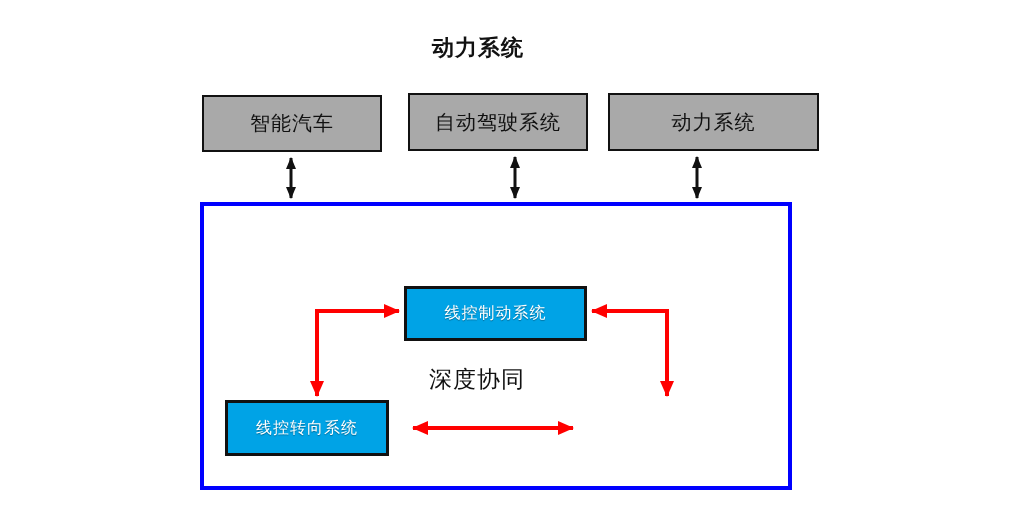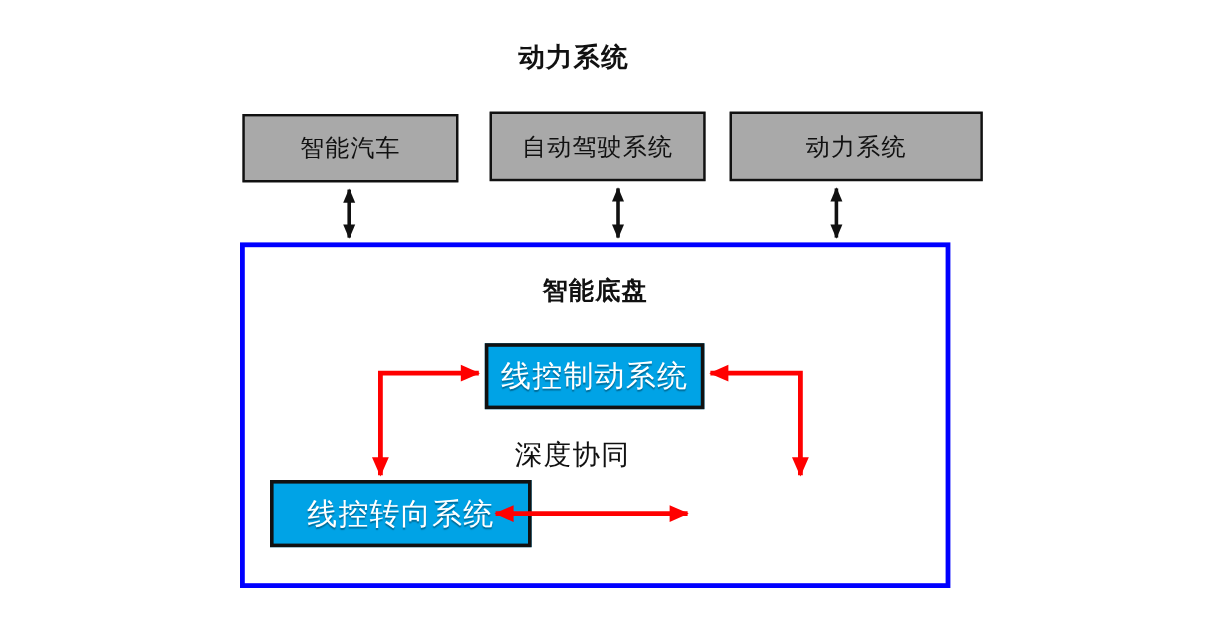--- a/index.html
+++ b/index.html
@@ -45,26 +45,26 @@
   .chassis-title{
     position:absolute;left:200px;top:228px;width:592px;
     text-align:center;font-size:21px;font-weight:bold;color:var(--black);
     letter-spacing:1px;
   }
   .sub-box{
     position:absolute;box-sizing:border-box;
     background:var(--cyan-fill);
     border:3px solid var(--box-border);
     display:flex;align-items:center;justify-content:center;
-    font-size:25px;color:var(--white-text);
+    font-size:16px;color:var(--white-text);
     letter-spacing:1px;
     text-shadow:0 1px 1px rgba(0,0,0,0.35);
   }
   .sub-box.top{left:404px;top:286px;width:183px;height:55px;}
-  .sub-box.bl{left:225px;top:400px;width:218px;height:56px;}
+  .sub-box.bl{left:225px;top:400px;width:164px;height:56px;}
   .sub-box.br{left:578px;top:400px;width:180px;height:56px;}
   .collab-label{
     position:absolute;left:397px;top:364px;width:160px;
     text-align:center;font-size:23px;color:var(--black);
     letter-spacing:1px;
   }
   svg.connectors{position:absolute;left:0;top:0;width:1024px;height:516px;pointer-events:none;}
   .red-line{stroke:var(--red);stroke-width:4;fill:none;}
   .black-line{stroke:var(--black);stroke-width:3;fill:none;}
 </style>
@@ -79,21 +79,20 @@
     <span>智能汽车</span>
   </div>
   <div class="sys-box b2">
     <span>自动驾驶系统</span>
   </div>
   <div class="sys-box b3">
     <span>动力系统</span>
   </div>
 
   <div class="chassis"></div>
-  <div class="chassis-title">智能底盘</div>
 
   <div class="sub-box top">
     <span>线控制动系统</span>
   </div>
   <div class="sub-box bl">
     <span>线控转向系统</span>
   </div>
 
   <div class="collab-label">深度协同</div>
 

